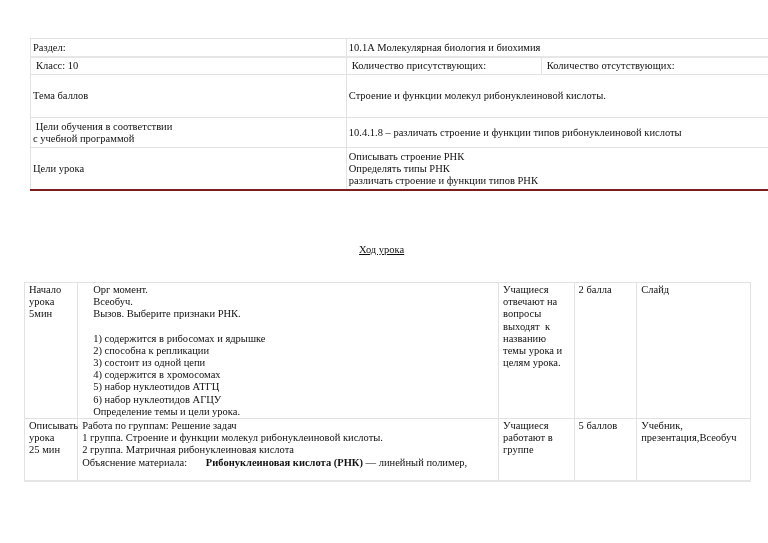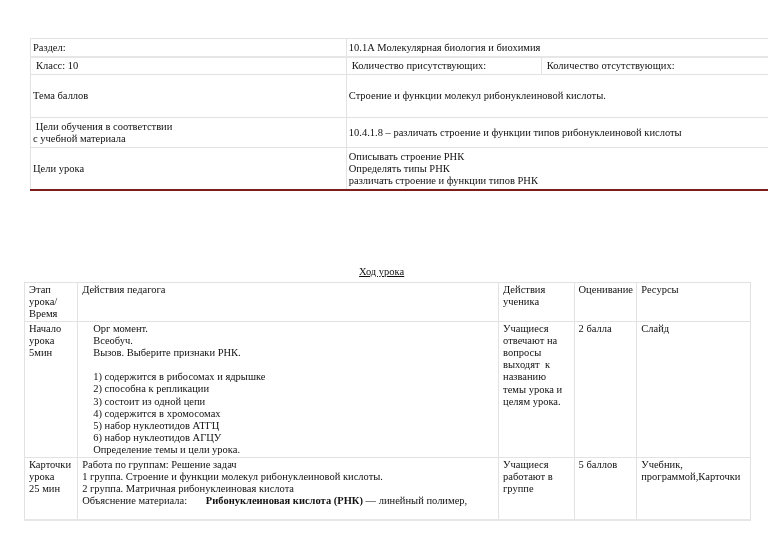--- a/index.html
+++ b/index.html
@@ -20,21 +20,21 @@
   .t1 .c3 { width: 221px; }
   .t1 tr.r-razdel td { height: 17px; border-bottom: 2px solid #e6e6e6; }
   .t1 tr.r-fio td { height: 31px; }
   .t1 tr.r-date td { height: 29px; }
   .t1 tr.r-class td { height: 16px; }
   .t1 tr.r-topic td { height: 42px; }
   .t1 tr.r-objectives td { height: 29px; }
   .t1 tr.r-goals td { height: 41px; border-bottom: 2px solid #7f1d1d; }
   .indent { padding-left: 5px !important; }
   .lesson-flow {
-    position: absolute; left: 359px; top: 266px; line-height: 12px; text-decoration: underline;
+    position: absolute; left: 359px; top: 244px; line-height: 12px; text-decoration: underline;
   }
   .t2 {
     position: absolute; left: 24px; top: 282px; width: 727px;
     border-collapse: collapse; table-layout: fixed;
   }
   .t2 td {
     border: 1px solid #e2e2e2; padding: 1px 4px 0 4px; vertical-align: top;
     line-height: 12.2px;
   }
   .t2 .k1 { width: 50px; }
@@ -69,21 +69,21 @@
     <td class="indent">Количество присутствующих:</td>
     <td class="indent">Количество отсутствующих:</td>
   </tr>
   <tr class="r-topic">
     <td>Тема баллов</td>
     <td colspan="2">Строение и функции молекул рибонуклеиновой кислоты.</td>
   </tr>
   <tr class="r-objectives">
     <td>
       <span class="line" style="white-space:pre"> Цели обучения в соответствии</span>
-      <span class="line">с учебной материала</span>
+      <span class="line">с учебной программой</span>
     </td>
     <td colspan="2">10.4.1.8 – различать строение и функции типов рибонуклеиновой кислоты</td>
   </tr>
   <tr class="r-goals">
     <td>Цели урока</td>
     <td colspan="2">
       <span class="line">Описывать строение РНК</span>
       <span class="line">Определять типы РНК</span>
       <span class="line">различать строение и функции типов РНК</span>
     </td>
@@ -95,34 +95,20 @@
 
 <table class="t2">
   <colgroup>
       <col class="k1">
       <col class="k2">
       <col class="k3">
       <col class="k4">
       <col class="k5">
     </colgroup>
   <tbody>
-      <tr class="h">
-    <td>
-      <span class="line">Этап</span>
-      <span class="line">урока/</span>
-      <span class="line">Время</span>
-    </td>
-    <td>Действия педагога</td>
-    <td>
-      <span class="line">Действия</span>
-      <span class="line">ученика</span>
-    </td>
-    <td>Оценивание</td>
-    <td>Ресурсы</td>
-  </tr>
 
   <tr class="s1">
     <td>
       <span class="line">Начало</span>
       <span class="line">урока</span>
       <span class="line">5мин</span>
     </td>
     <td class="pad-list">
       <div style="padding-left:11px">
         <span class="line">Орг момент.</span>
@@ -148,35 +134,35 @@
       <span class="line">целям урока.</span>
     </td>
     <td>2 балла</td>
     <td>
       <span class="line">Слайд</span>
     </td>
   </tr>
 
   <tr class="s2">
     <td>
-      <span class="line">Карточки</span>
+      <span class="line">Описывать</span>
       <span class="line">урока</span>
       <span class="line">25 мин</span>
     </td>
     <td>
       <span class="line">Работа по группам: Решение задач</span>
       <span class="line">1 группа. Строение и функции молекул рибонуклеиновой кислоты.</span>
       <span class="line">2 группа. Матричная рибонуклеиновая кислота</span>
       <span class="line"><span style="white-space:pre">Объяснение материала: </span><b>Рибонуклеиновая кислота (РНК)</b><span style="white-space:pre"> — линейный полимер,</span></span>
     </td>
     <td>
       <span class="line">Учащиеся</span>
       <span class="line">работают в</span>
       <span class="line">группе</span>
     </td>
     <td>5 баллов</td>
     <td>
       <span class="line">Учебник,</span>
-      <span class="line">программой,Карточки</span>
+      <span class="line">презентация,Всеобуч</span>
     </td>
   </tr>
 </tbody>
   </table>
 
 </body></html>

